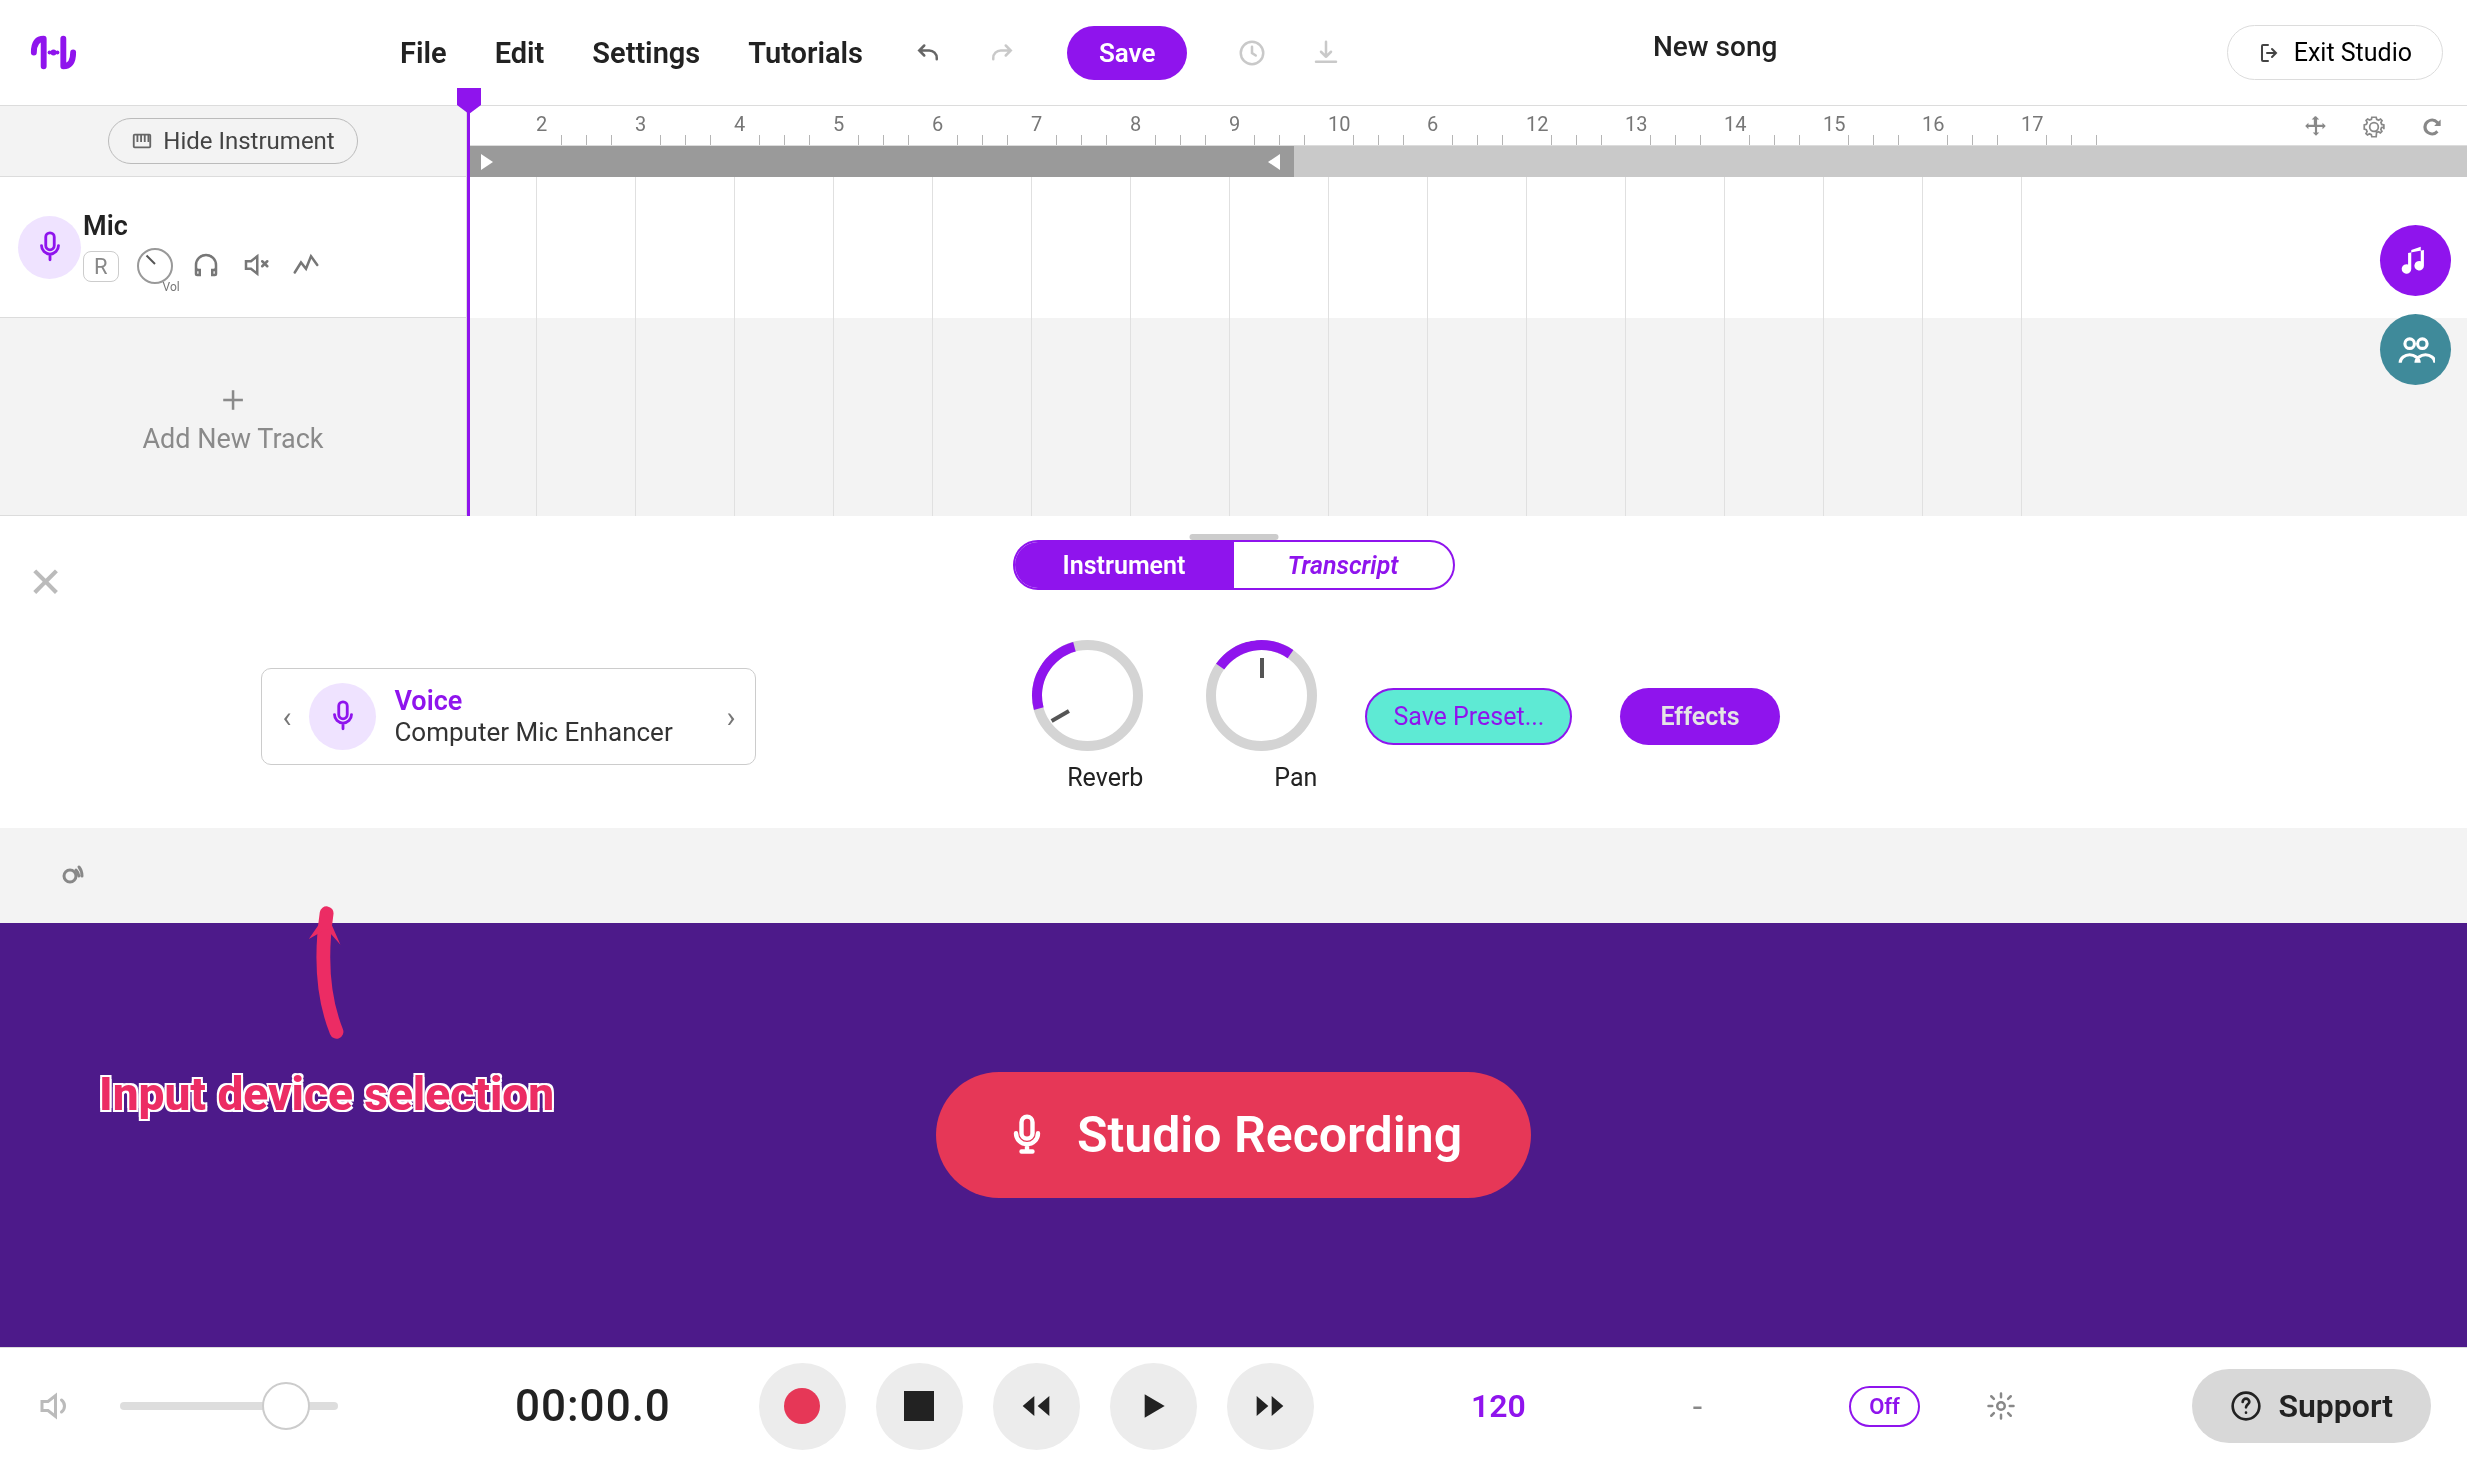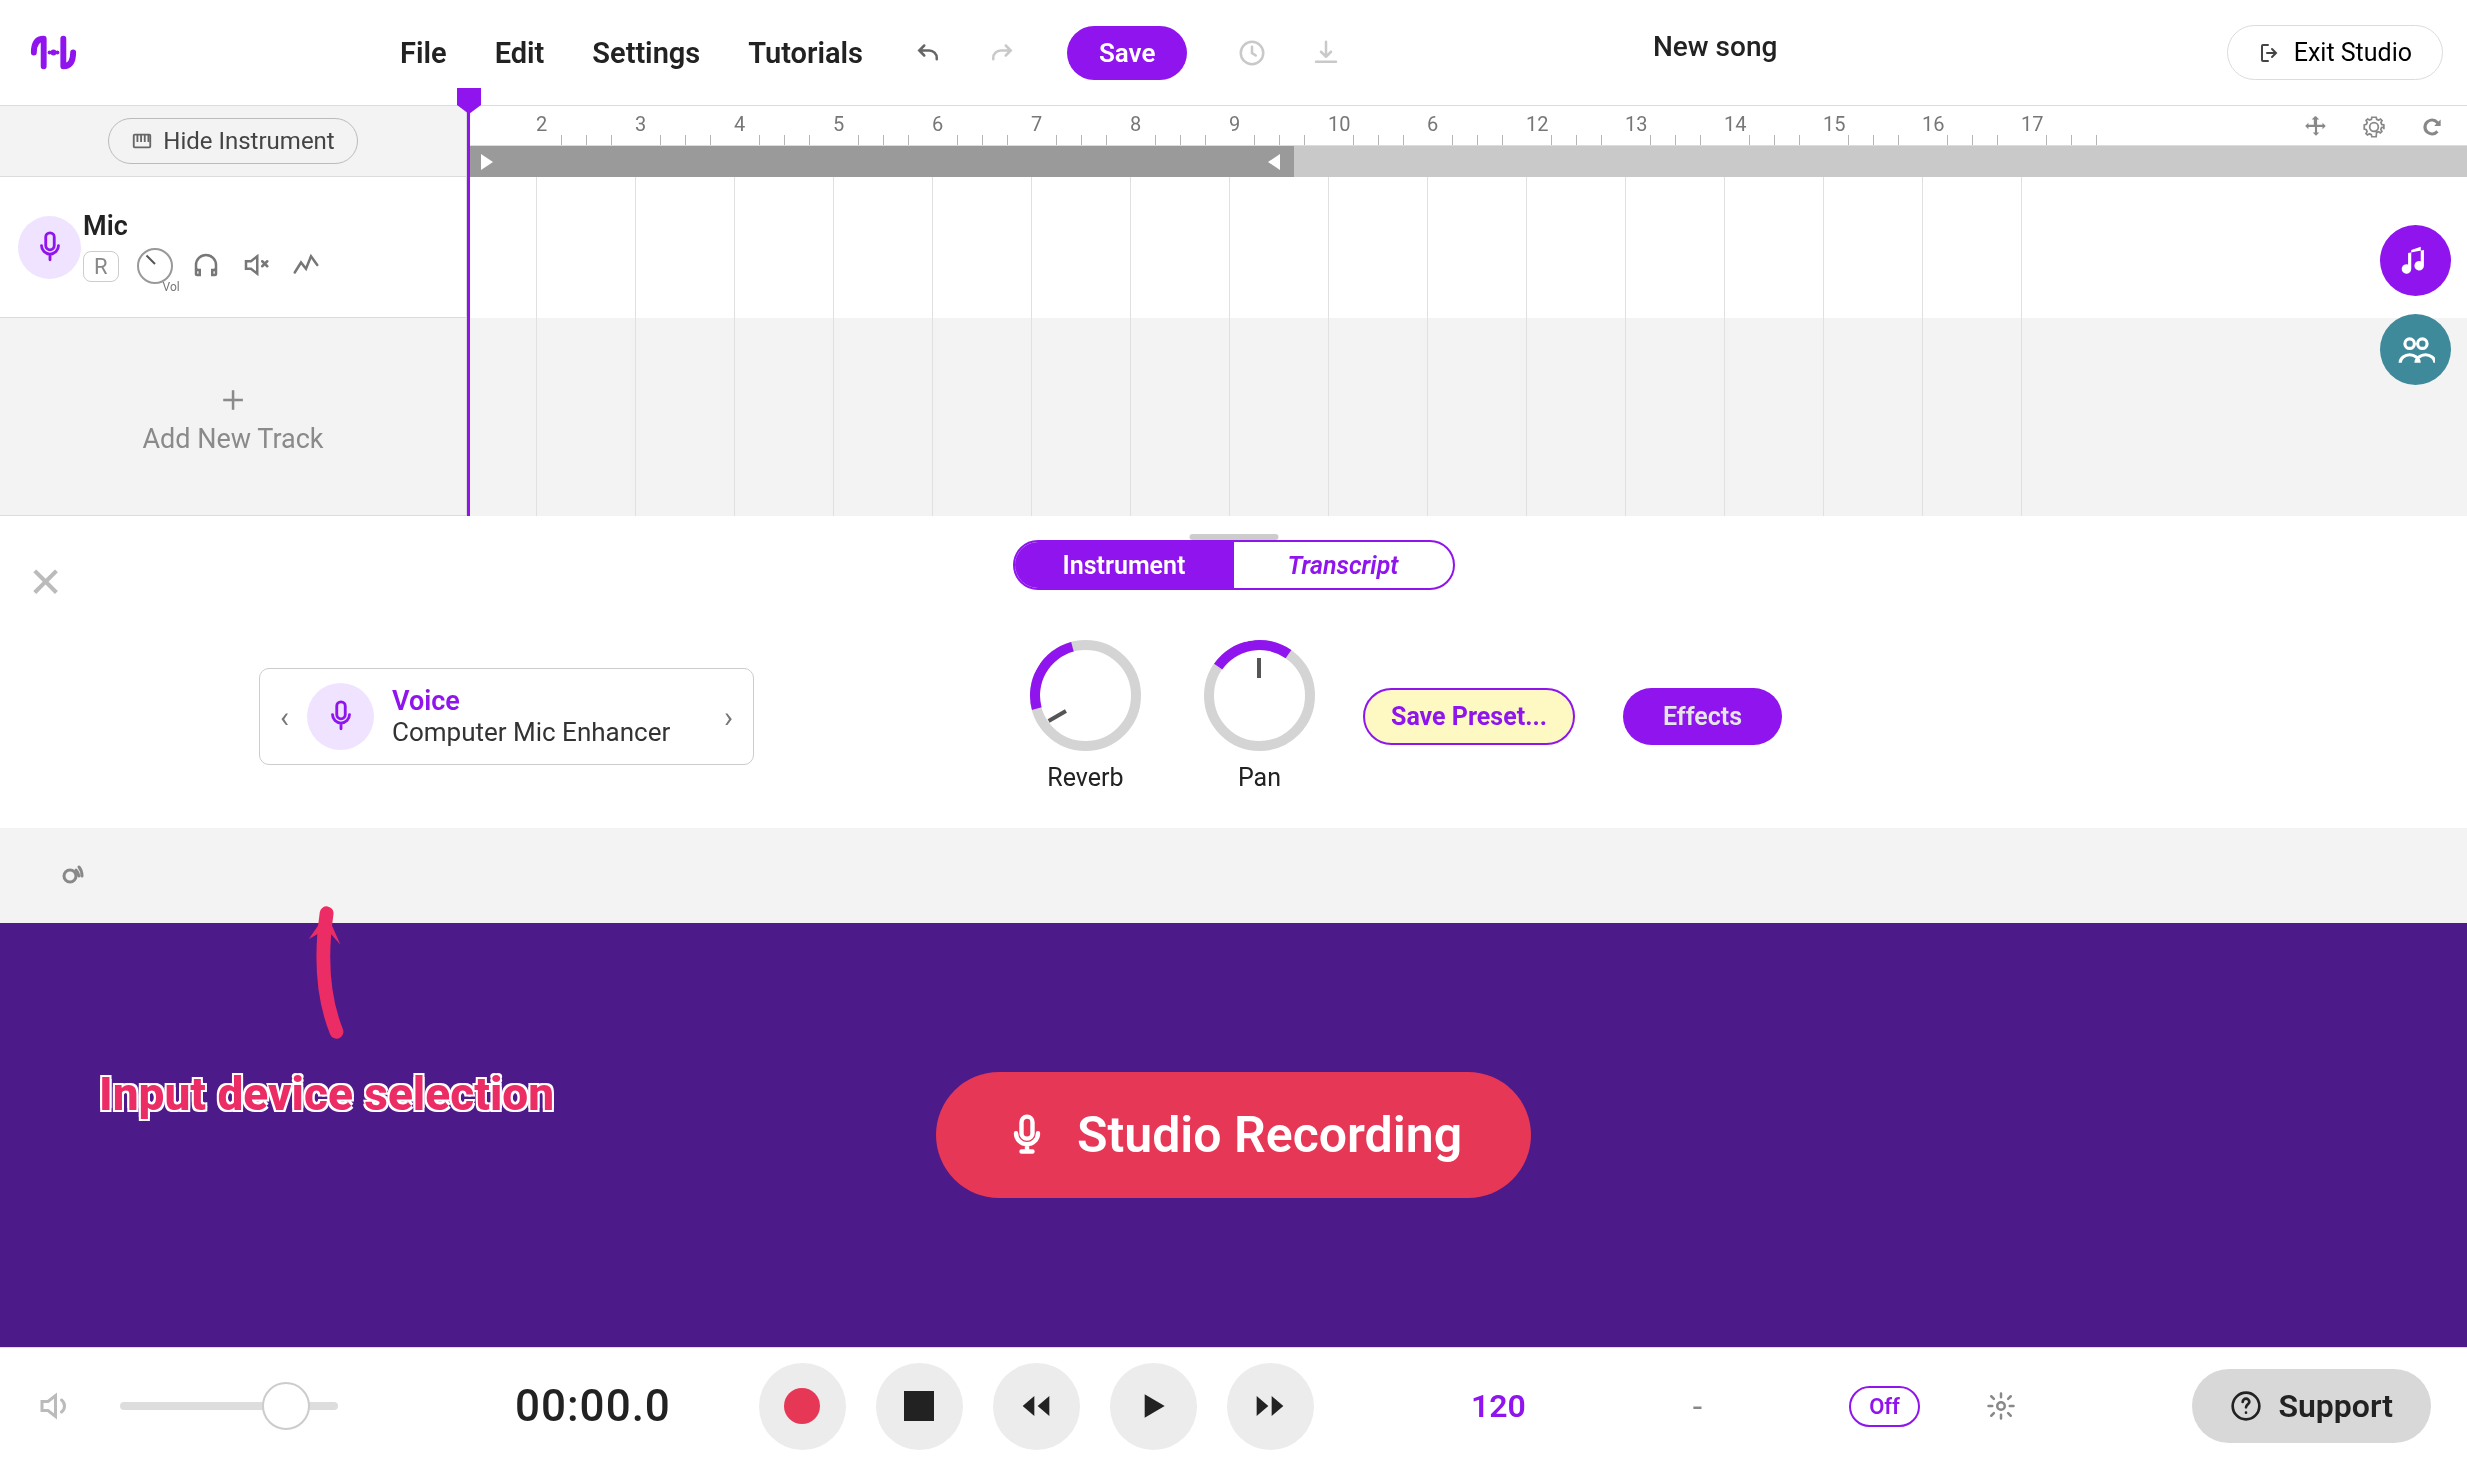--- a/index.html
+++ b/index.html
@@ -72,29 +72,29 @@
 .pill-switch div{flex:1;display:flex;align-items:center;justify-content:center;cursor:pointer;}
 .pill-switch .active{background:var(--purple-accent);color:#fff;}
 .pill-switch .inactive{color:var(--purple-accent);font-style:italic;}
 .panel-row{display:flex;align-items:center;padding:50px 0 36px;gap:48px;justify-content:center;}
 .voice-card{border:1px solid #ccc;border-radius:10px;display:flex;align-items:center;padding:14px 20px;gap:18px;width:495px;position:relative;margin-left:-426px;}
 .nav-chev{font-size:30px;color:#777;cursor:pointer;}
 .voice-icon{width:67px;height:67px;border-radius:50%;background:#efe3ff;display:flex;align-items:center;justify-content:center;color:var(--purple-accent);}
 .voice-text .t1{font-size:27px;color:var(--purple-accent);font-weight:600;}
 .voice-text .t2{font-size:26px;color:#333;}
 .knob-group{display:flex;gap:63px;align-items:flex-end;margin-left:228px;}
-.knob{display:flex;flex-direction:column;align-items:center;gap:12px;}
+.knob{display:flex;flex-direction:column;align-items:flex-end;gap:12px;}
 .knob-dial{width:111px;height:111px;border-radius:50%;border:10px solid #d4d4d4;position:relative;}
 .knob-dial:after{content:"";position:absolute;inset:-10px;border-radius:50%;border:10px solid transparent;}
 .knob-dial.rev:after{border-top-color:var(--purple-accent);transform:rotate(-60deg);}
 .knob-dial.pan:after{border-top-color:var(--purple-accent);transform:rotate(-10deg);}
 .knob-dial.vol:after{border-top-color:var(--purple-accent);transform:rotate(30deg);}
 .knob-indicator{position:absolute;width:4px;height:20px;background:#555;left:50%;top:8px;transform-origin:50% 42px;}
 .knob-label{font-size:25px;}
-.save-preset{border:2px solid var(--purple-accent);color:var(--purple-accent);background:#fef9c3;border-radius:989px;padding:12px 26px;font-size:25px;font-weight:700;cursor:pointer;}
+.save-preset{border:2px solid var(--purple-accent);color:var(--purple-accent);background:#5eead4;border-radius:989px;padding:12px 26px;font-size:25px;font-weight:400;cursor:pointer;}
 .effects-btn{background:var(--purple-accent);color:#e5e5e5;border:none;border-radius:989px;padding:14px 40px;font-size:25px;font-weight:600;cursor:pointer;}
 
 .input-bar{height:95px;background:var(--gray-bg);display:flex;align-items:center;padding:0 28px;}
 .input-sel{position:relative;display:flex;align-items:center;gap:8px;border-radius:26px;padding:14px 22px;border:6px solid var(--pink);background:#fff;}
 .input-sel .bar{width:4px;height:28px;background:var(--purple-accent);margin-right:10px;}
 .input-sel .txt{font-size:26px;font-weight:500;}
 .input-sel .caret{margin-left:12px;color:#777;}
 .input-settings{margin-left:24px;color:#888;}
 
 .annot-arrow{position:absolute;left:297px;bottom:-119px;}

